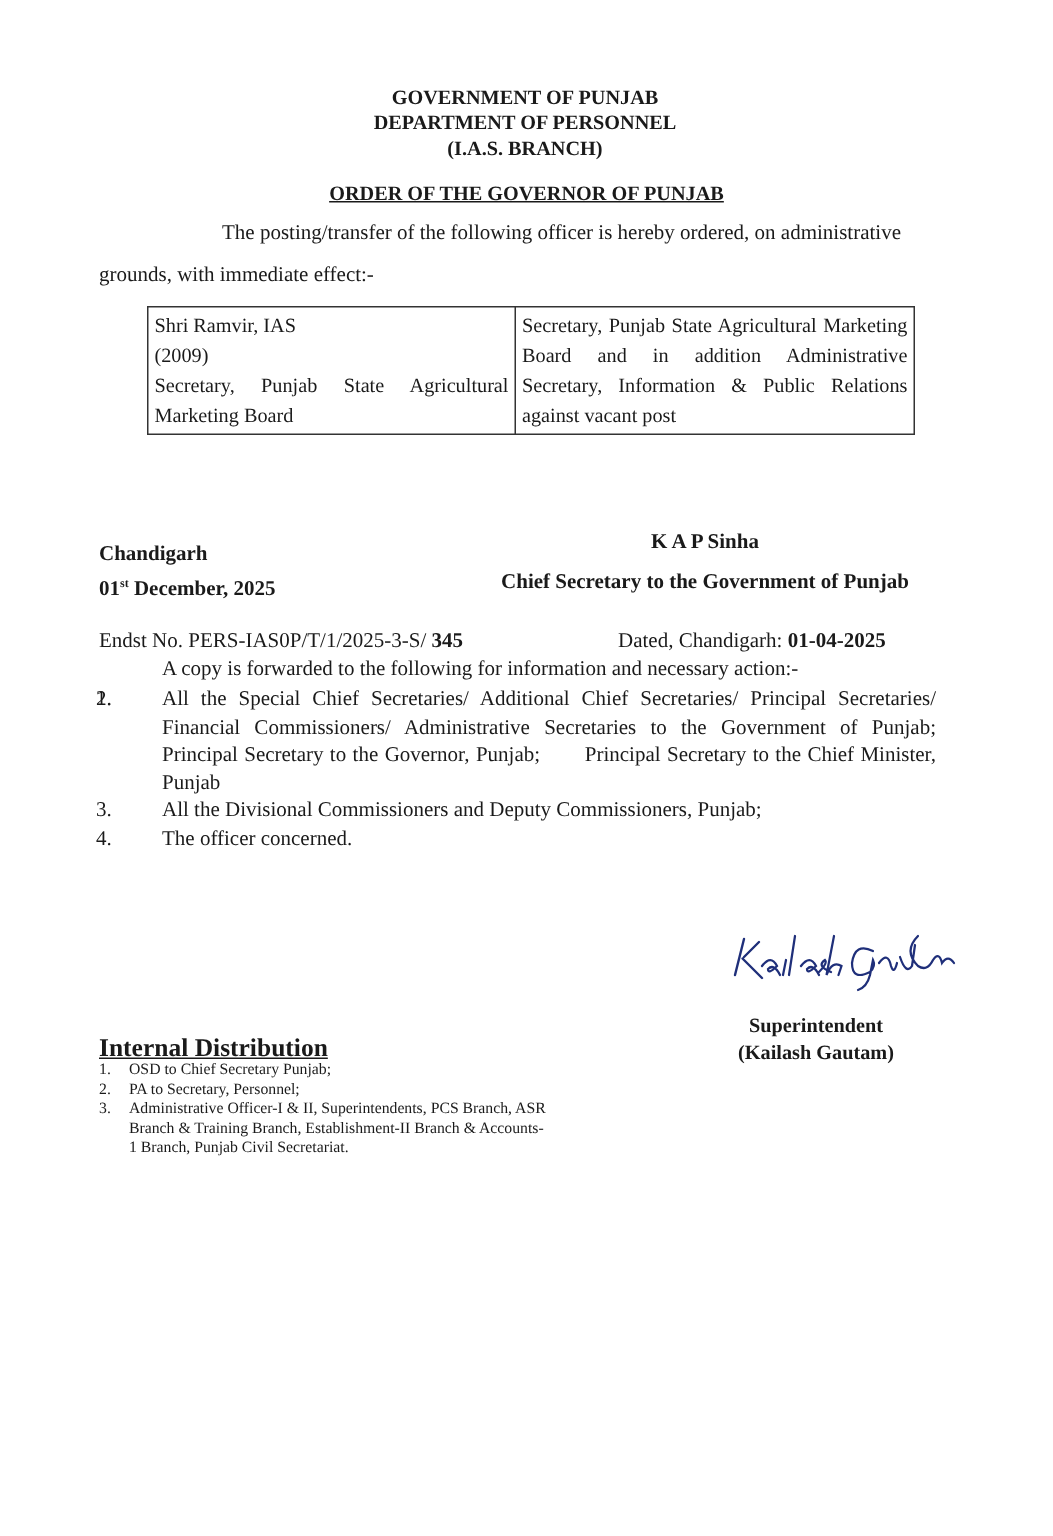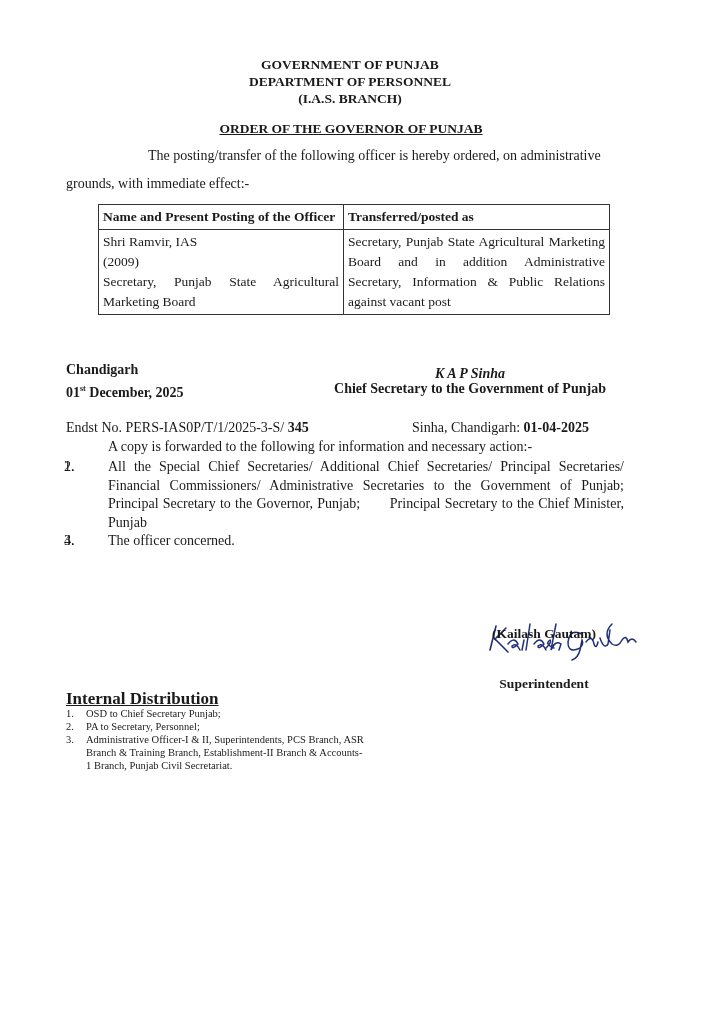--- a/index.html
+++ b/index.html
@@ -33,63 +33,59 @@
 <div class="abs hdr" style="top:56px;">GOVERNMENT OF PUNJAB</div>
 <div class="abs hdr" style="top:73px;">DEPARTMENT OF PERSONNEL</div>
 <div class="abs hdr" style="top:90px;">(I.A.S. BRANCH)</div>
 <div class="abs order-title">ORDER OF THE GOVERNOR OF PUNJAB</div>
 
 <div class="abs para" style="left:148px; top:142px;">The posting/transfer of the following officer is hereby ordered, on administrative</div>
 <div class="abs para" style="left:66px; top:170px;">grounds, with immediate effect:-</div>
 
 <table class="posting">
   <tbody>
-      <tr>
-    <th class="c1" style="text-align:justify;">Name and Present Posting of the Officer</th>
-    <th>Transferred/posted as</th>
-  </tr>
   <tr>
     <td class="c1">
       <div>Shri Ramvir, IAS</div>
       <div>(2009)</div>
       <div style="text-align:justify;">Secretary, Punjab State Agricultural Marketing Board</div>
     </td>
     <td>Secretary, Punjab State Agricultural Marketing Board and in addition Administrative Secretary, Information &amp; Public Relations against vacant post</td>
   </tr>
 </tbody>
   </table>
 
 <div class="abs txt bold" style="left:66px; top:360px;">Chandigarh</div>
 <div class="abs txt bold" style="left:66px; top:379px;">
   <span>01</span><sup style="font-size:8px;">st</sup><span> December, 2025</span>
 </div>
-<div class="abs txt bold" style="left:320px; width:300px; top:364px; text-align:center;font-style:italic;">K A P Sinha</div>
+<div class="abs txt bold" style="left:320px; width:300px; top:352px; text-align:center;">K A P Sinha</div>
 <div class="abs txt bold" style="left:320px; width:300px; top:379px; text-align:center;">Chief Secretary to the Government of Punjab</div>
 
 <div class="abs txt" style="left:66px; top:418px;">
   <span>Endst No.  PERS-IAS0P/T/1/2025-3-S/ </span><span class="bold">345</span>
 </div>
 <div class="abs txt" style="left:412px; top:418px;">
-  <span>Sinha, Chandigarh: </span><span class="bold">01-04-2025</span>
+  <span>Dated, Chandigarh: </span><span class="bold">01-04-2025</span>
 </div>
 <div class="abs txt" style="left:108px; top:437px;">A copy is forwarded to the following for information and necessary action:-</div>
 
 <ol class="copy">
   <li><span class="num">1.</span></li>
   <li><span class="num">2.</span><span>All the Special Chief Secretaries/ Additional Chief Secretaries/ Principal Secretaries/ Financial Commissioners/ Administrative Secretaries to the Government of Punjab; Principal Secretary to the Governor, Punjab;&nbsp;&nbsp;&nbsp;&nbsp;&nbsp;&nbsp; Principal Secretary to the Chief Minister, Punjab</span></li>
-  <li><span class="num">3.</span></li>
+  <li><span class="num">3.</span><span>All the Divisional Commissioners and Deputy Commissioners, Punjab;</span></li>
   <li><span class="num">4.</span><span>The officer concerned.</span></li>
 </ol>
 
 <svg class="abs sig" viewBox="0 0 160 42">
   <path d="M8 30 L14 6 M14 18 L24 8 M13 19 L26 32" fill="none" stroke="#1f2f7a" stroke-width="1.6" stroke-linecap="round"></path>
   <path d="M26 24 q6 -8 10 0 q-6 6 -6 2 q4 -4 8 4 M42 20 l-2 10 M48 4 l-4 26 M52 24 q6 -8 10 0 q-6 6 -6 2 q4 -4 8 4 M64 28 q6 -6 4 -8 q-6 4 4 8 M74 4 l-5 26 q4 -10 10 -6 l-2 6" fill="none" stroke="#1f2f7a" stroke-width="1.5" stroke-linecap="round"></path>
   <path d="M100 14 q-12 -6 -14 8 q0 12 12 6 q4 -4 2 -8 l-2 10 q-2 8 -8 10 M104 22 q6 -8 8 2 q2 6 4 -2 M118 18 q4 12 8 6 l2 -14 M130 4 q-10 10 0 20 q6 4 10 -4 q4 -6 6 2 q4 -6 8 0" fill="none" stroke="#1f2f7a" stroke-width="1.5" stroke-linecap="round"></path>
 </svg>
-<div class="abs txt bold" style="left:484px; top:624px; width:120px; text-align:center; font-size:13.5px;">(Kailash Gautam)</div>
+<div class="abs txt bold" style="left:484px; top:692px; width:120px; text-align:center; font-size:13.5px;">(Kailash Gautam)</div>
 <div class="abs txt bold" style="left:484px; top:674px; width:120px; text-align:center; font-size:13.5px;">Superintendent</div>
 
 <div class="abs int-title">Internal Distribution</div>
 <ol class="internal">
   <li><span class="num">1.</span><span>OSD to Chief Secretary Punjab;</span></li>
   <li><span class="num">2.</span><span>PA to Secretary, Personnel;</span></li>
   <li><span class="num">3.</span><span>Administrative Officer-I &amp; II, Superintendents, PCS Branch, ASR Branch &amp; Training Branch, Establishment-II Branch &amp; Accounts-1 Branch, Punjab Civil Secretariat.</span></li>
 </ol>
 
 </body></html>

